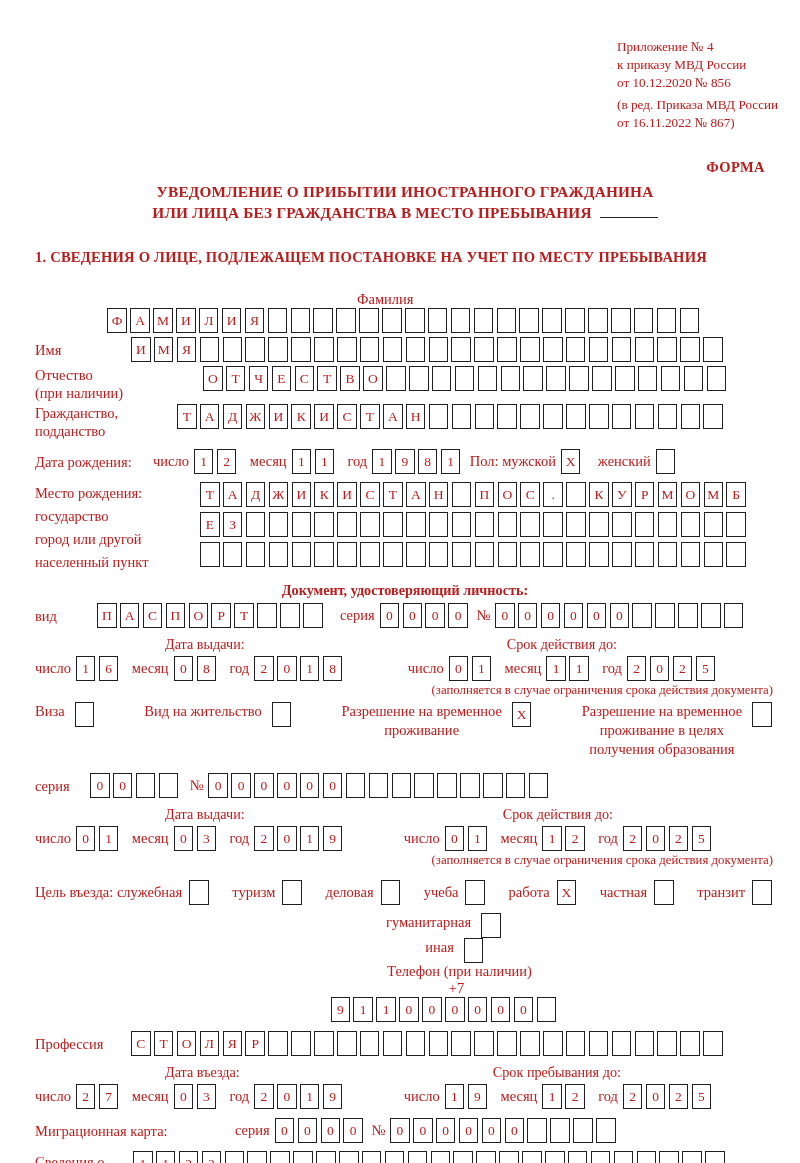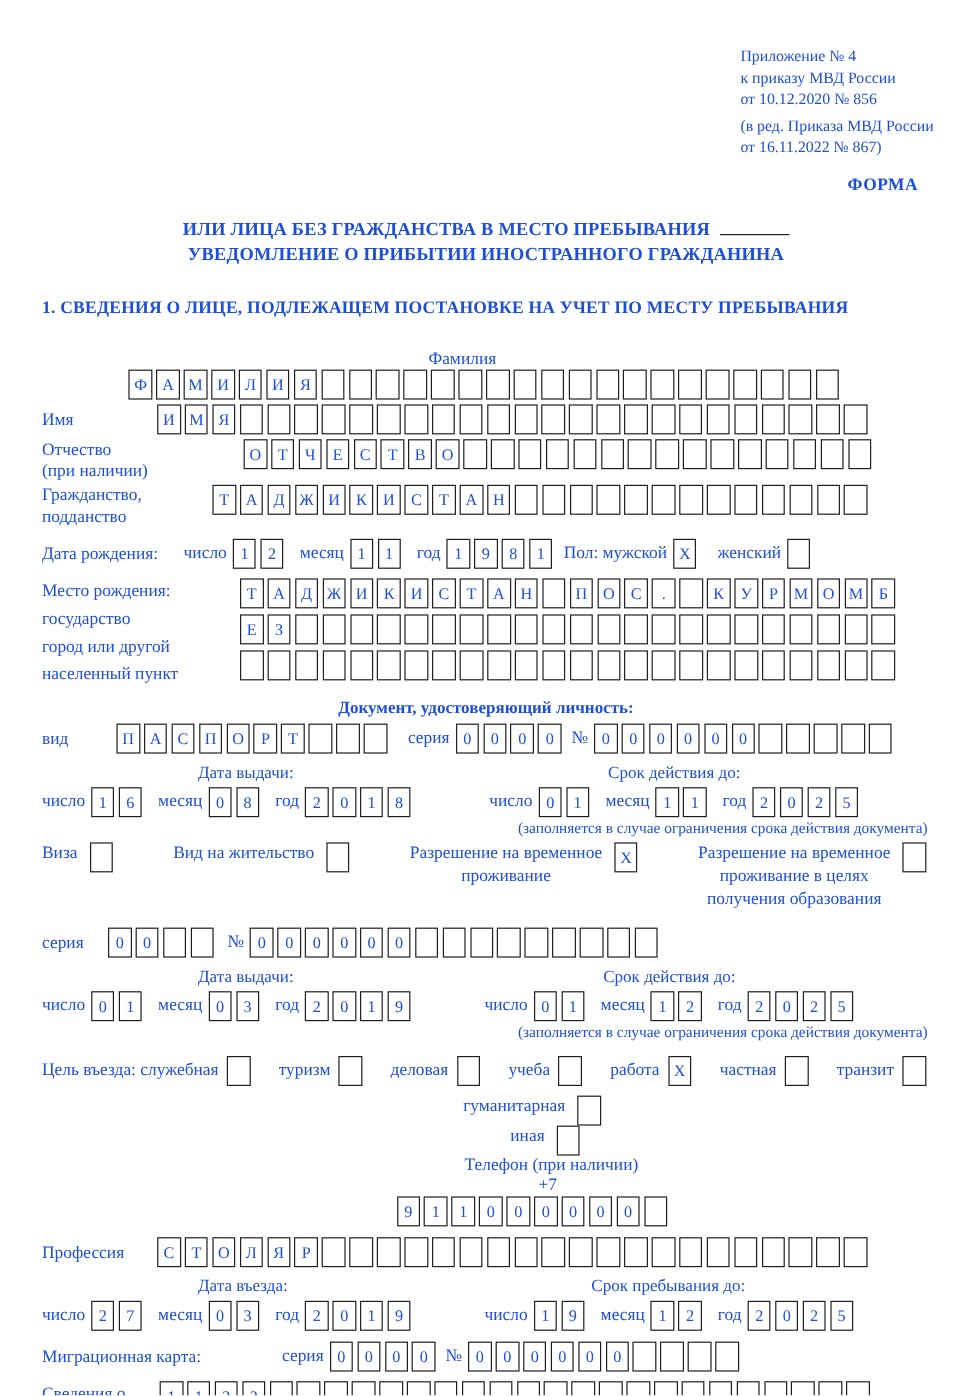--- a/index.html
+++ b/index.html
@@ -1,23 +1,23 @@
 <!DOCTYPE html>
 <html><head>
 <meta charset="utf-8">
 <style>
   html,body{margin:0;padding:0;background:#fff;}
   .page{
-    width:800px;height:1163px;background:#ffffff;color:#1d4ed8;
+    width:800px;height:1163px;background:#ffffff;color:#b91c1c;
     font-family:"Liberation Serif", serif;font-size:14.5px;
     position:relative;box-sizing:border-box;padding:0 25px 0 35px;overflow:hidden;
   }
   .annex{position:absolute;left:617px;top:38px;font-size:13.2px;line-height:18px;white-space:nowrap;}
   .annex .amend{margin-top:4px;}
-  .forma{position:absolute;left:0;top:146px;width:765px;text-align:right;font-weight:bold;font-size:14.5px;letter-spacing:.4px;}
+  .forma{position:absolute;left:0;top:159px;width:765px;text-align:right;font-weight:bold;font-size:14.5px;letter-spacing:.4px;}
   .title{margin:0;padding-top:181px;text-align:center;font-weight:bold;font-size:15.3px;line-height:21px;letter-spacing:.2px;}
   .title .uline{display:inline-block;width:58px;border-bottom:1.6px solid #222;height:14px;margin-left:8px;}
   .sec-heading{margin-top:26px;font-weight:bold;font-size:14.6px;letter-spacing:.2px;}
 
   .frow{display:flex;align-items:center;margin-top:4px;}
   .frow.tight{margin-top:3px;}
   .flabel{flex:none;line-height:18px;}
   .w96{width:96px;} .w168{width:168px;} .w142{width:142px;} .w165{width:165px;} .w98{width:98px;}
   .cellrow{display:inline-flex;flex:none;}
   .cell{
@@ -52,22 +52,22 @@
     <div>от 10.12.2020 № 856</div>
     <div class="amend">
       <div>(в ред. Приказа МВД России</div>
       <div>от 16.11.2022 № 867)</div>
     </div>
   </div>
 
   <div class="forma">ФОРМА</div>
 
   <div class="title">
+    <div>УВЕДОМЛЕНИЕ О ПРИБЫТИИ ИНОСТРАННОГО ГРАЖДАНИНА</div>
     <div><span>ИЛИ ЛИЦА БЕЗ ГРАЖДАНСТВА В МЕСТО ПРЕБЫВАНИЯ</span><span class="uline"></span></div>
-    <div>УВЕДОМЛЕНИЕ О ПРИБЫТИИ ИНОСТРАННОГО ГРАЖДАНИНА</div>
   </div>
 
   <div class="sec-heading">1. СВЕДЕНИЯ О ЛИЦЕ, ПОДЛЕЖАЩЕМ ПОСТАНОВКЕ НА УЧЕТ ПО МЕСТУ ПРЕБЫВАНИЯ</div>
 
   <div class="frow" style="margin-top:24px;flex-direction:column;">
     <span class="flabel w96">Фамилия</span>
     <span class="cellrow">
         <span class="cell">Ф</span>
         <span class="cell">А</span>
         <span class="cell">М</span>

